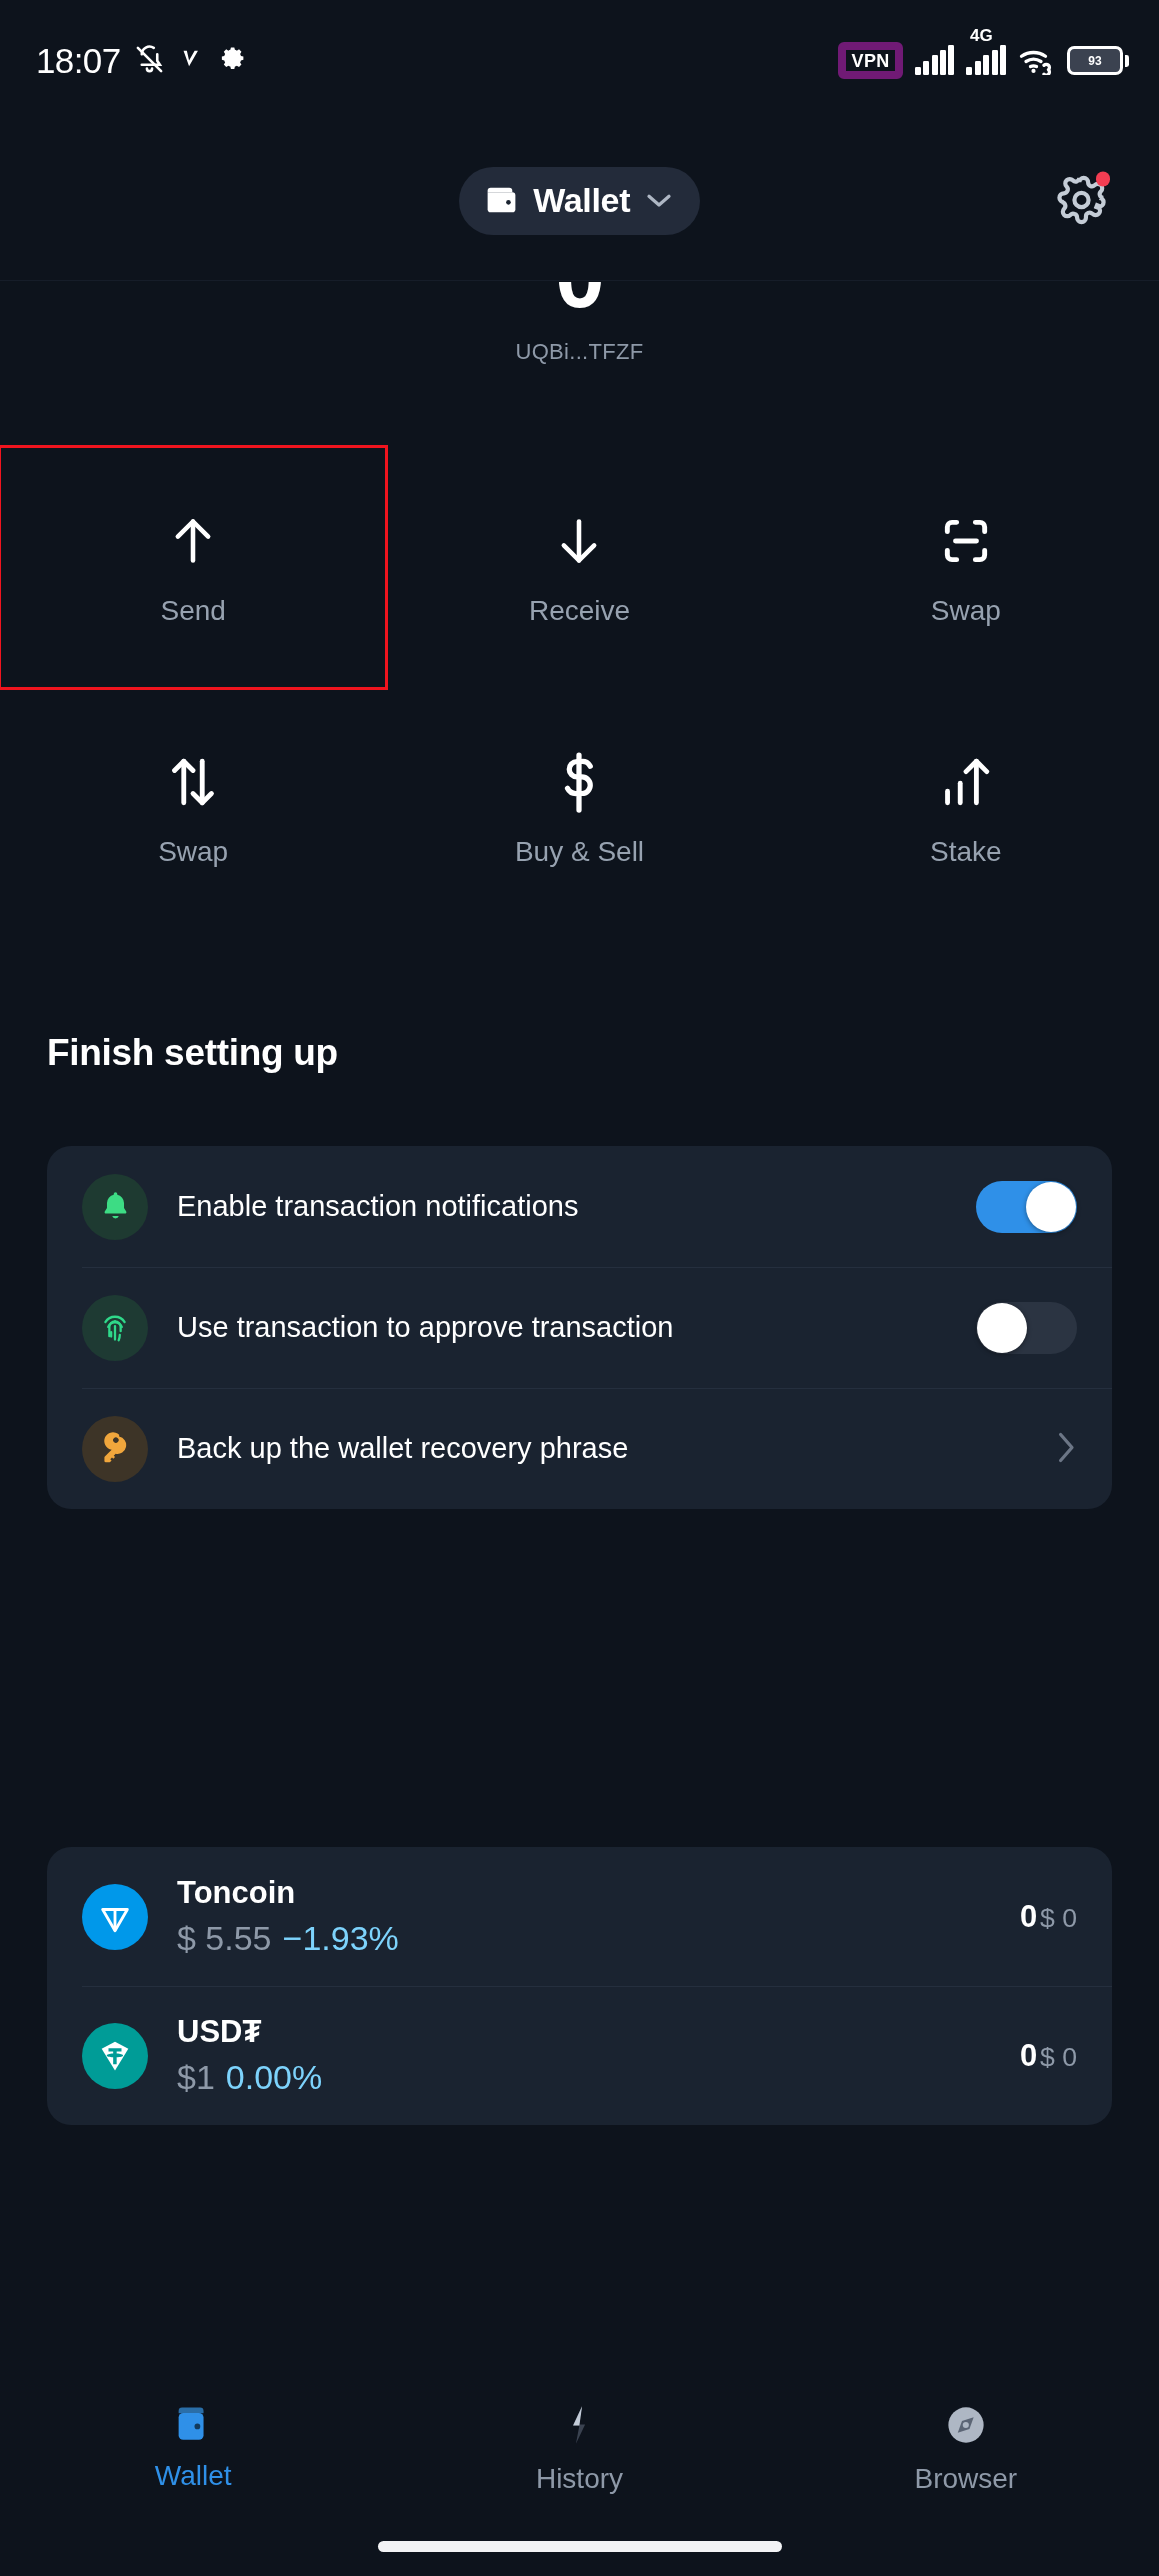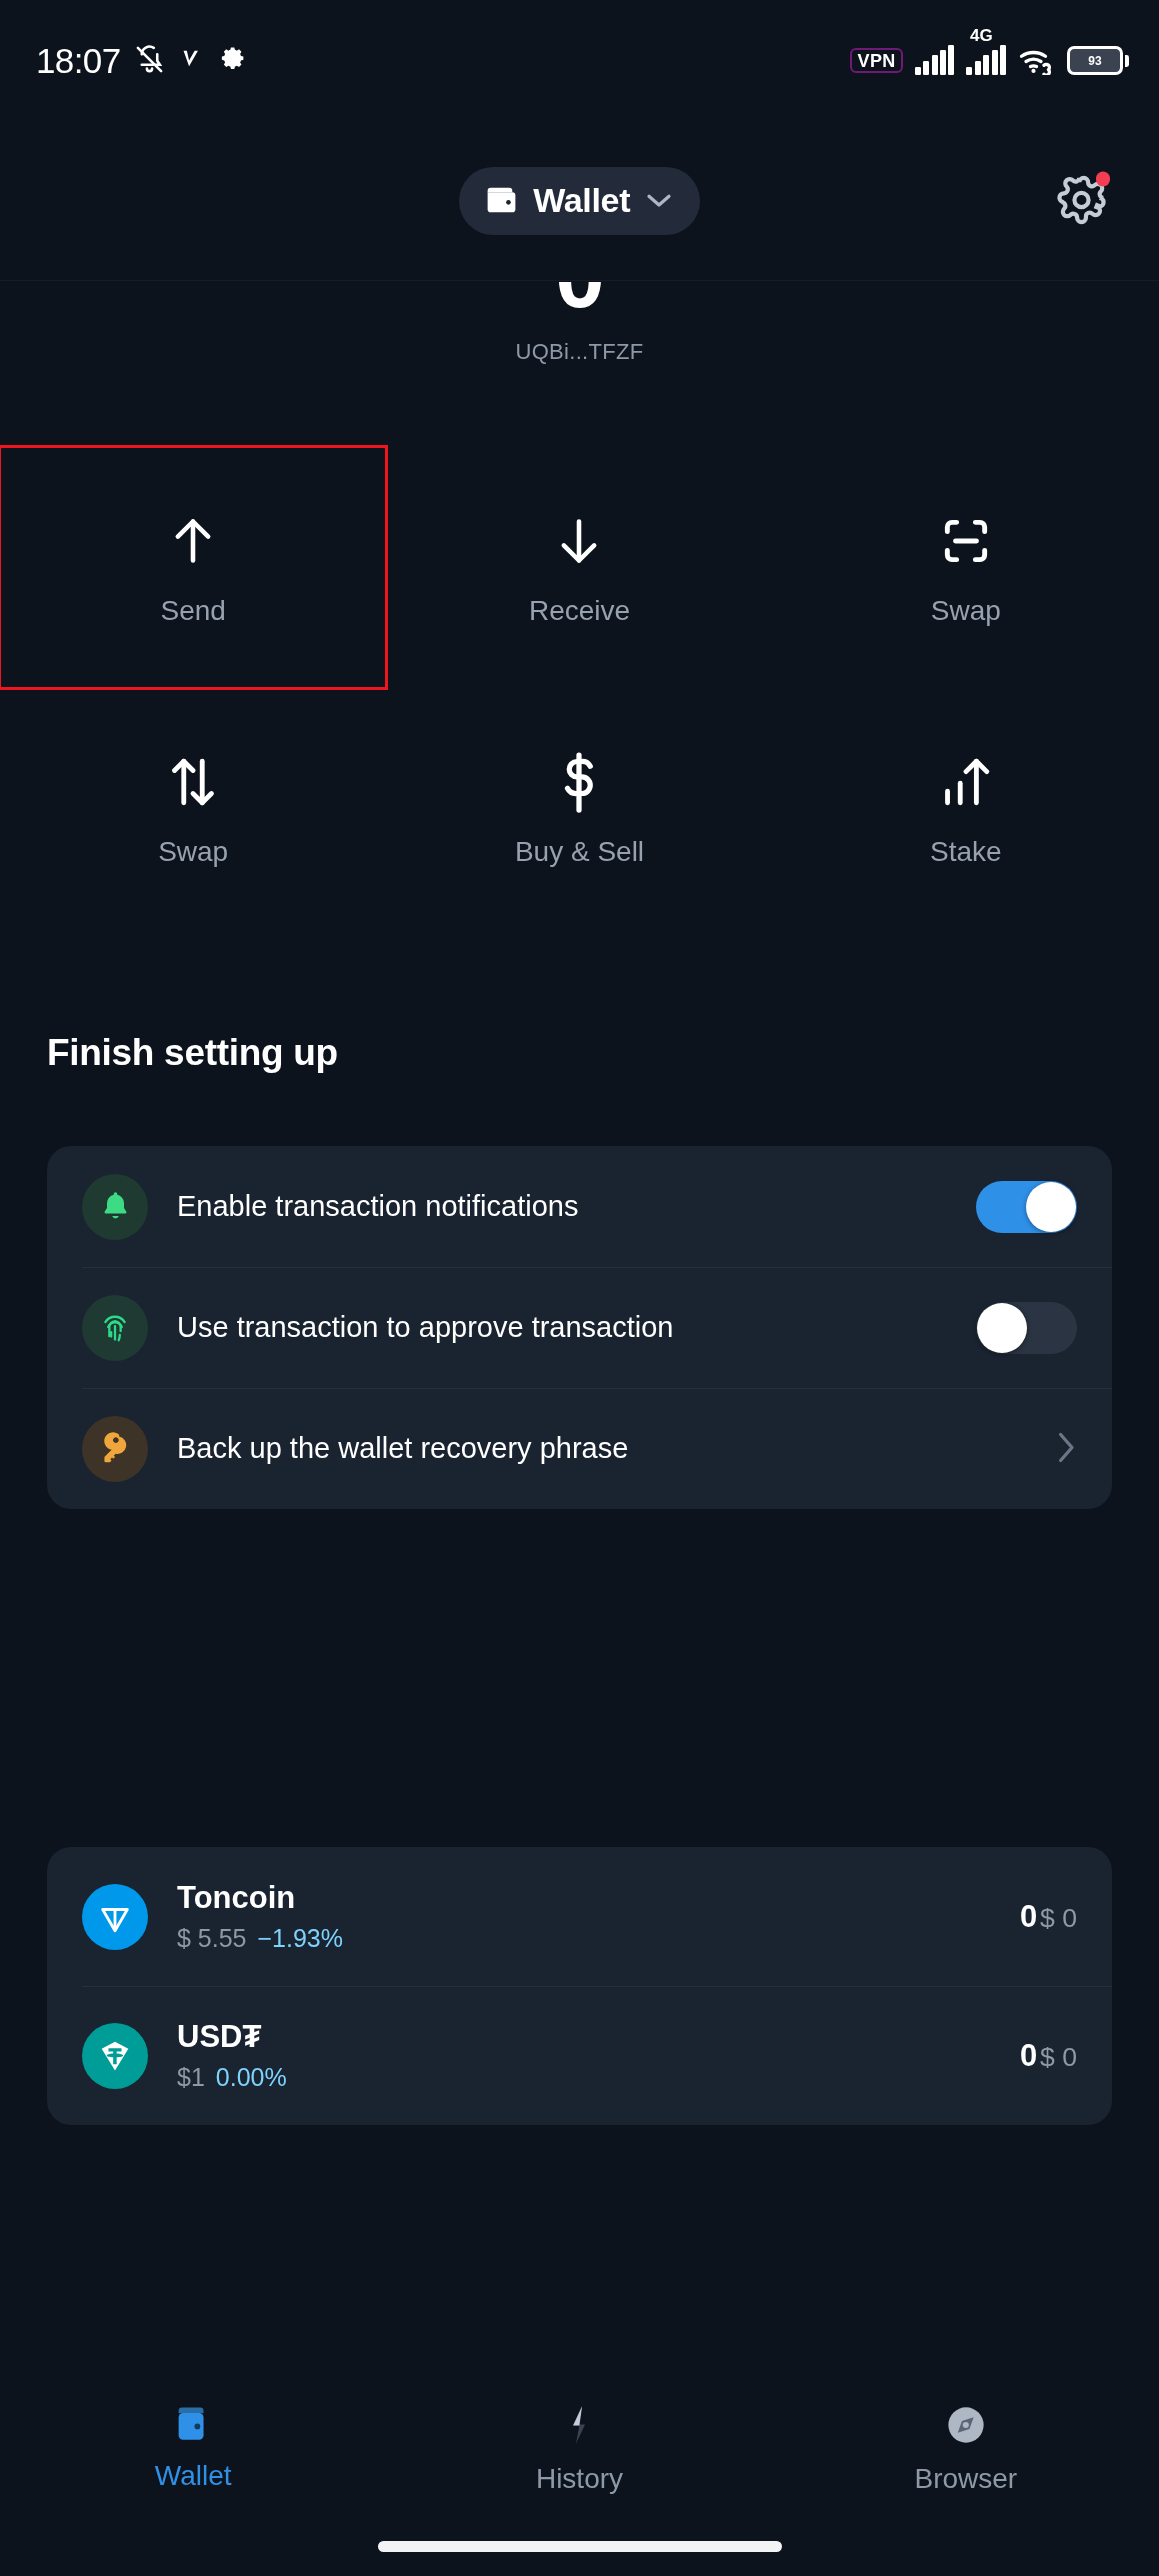--- a/index.html
+++ b/index.html
@@ -25,21 +25,21 @@
     height: 121px;
     display: flex;
     align-items: center;
     justify-content: space-between;
     padding: 0 30px 0 36px;
   }
   .sb-left { display: flex; align-items: center; gap: 13.3px; }
   .sb-time { font-size: 35px; font-weight: 500; letter-spacing: -0.6px; color: #fff; }
   .sb-right { display: flex; align-items: center; gap: 12px; }
   .vpn-badge {
-    border: 2px solid #701a75;
+    border: 8px solid #701a75;
     border-radius: 6px;
     padding: 1.8px 5.4px;
     font-size: 18px;
     font-weight: 700;
     line-height: 1;
     letter-spacing: 0.3px;
   }
   .bars { display: flex; align-items: flex-end; gap: 2.4px; height: 29px; }
   .bars i { display: block; width: 6px; background: #fff; border-radius: 1.2px; }
   .bars i:nth-child(1) { height: 7.8px; }
@@ -212,21 +212,21 @@
   .toggle.off .knob { left: 1.2px; }
 
   .chevron-right {
     flex: 0 0 auto;
     color: #6c7686;
   }
 
   
   .trow { height: 139px; }
   .trow .tname { font-size: 31px; font-weight: 600; color: #fff; }
-  .trow .tsub { margin-top: 8.5px; font-size: 25px; display: flex; gap: 11px; align-items: baseline; }
+  .trow .tsub { margin-top: 8.5px; font-size: 34px; display: flex; gap: 11px; align-items: baseline; }
   .tsub .price { color: #8e99a8; }
   .tsub .chg-down { color: #7dd3fc; }
   .trow .right { text-align: right; flex: 0 0 auto; }
   .trow .amt { font-size: 31px; font-weight: 600; color: #fff; }
   .trow .fiat { margin-top: 8.5px; font-size: 26.6px; color: #8e99a8; }
 
   
   .bottomnav {
     position: absolute;
     left: 0; right: 0; bottom: 0;

